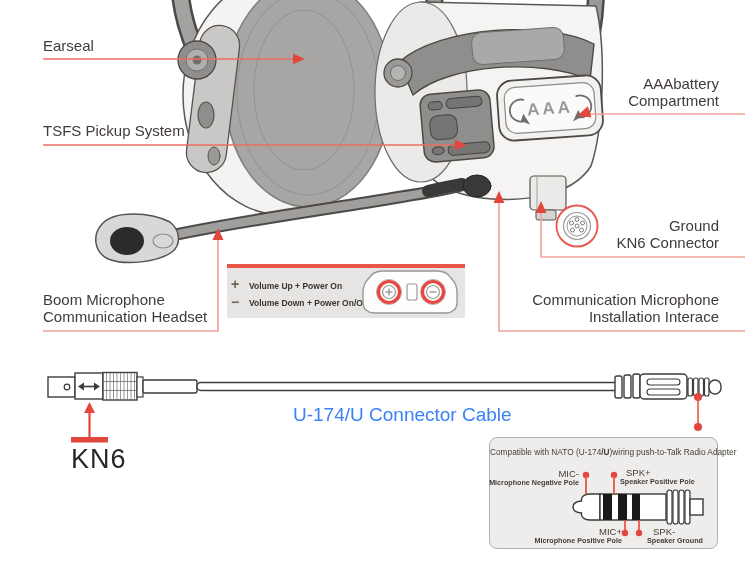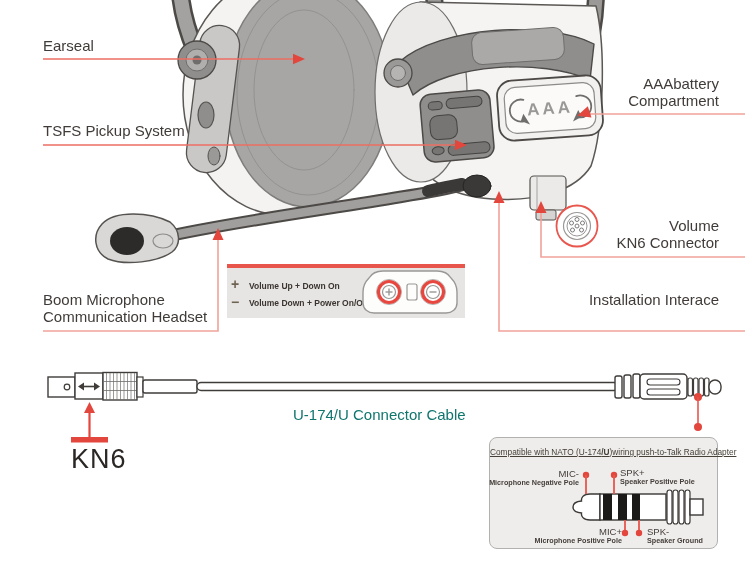--- a/index.html
+++ b/index.html
@@ -8,35 +8,35 @@
   .underlay{position:absolute;z-index:1;box-sizing:border-box;}
   svg.art{position:absolute;left:0;top:0;z-index:2;pointer-events:none;}
   .lbl{position:absolute;z-index:3;font-size:15px;line-height:17px;color:#403b38;white-space:nowrap;}
   .lbl.r{text-align:right;}
   #volume-box{left:227px;top:264px;width:238px;height:54px;background:#e7e5e3;border-top:4px solid #e8554a;}
   #volume-box .vicon{position:absolute;font-size:14px;font-weight:900;color:#6e6353;line-height:1;}
   #volume-box .vtxt{position:absolute;font-size:8.5px;font-weight:700;color:#3a3531;white-space:nowrap;}
   #adapter-box{left:489px;top:437px;width:229px;height:112px;background:#efedeb;
                border:1px solid #b3b1af;border-radius:8px;}
   #adapter-box .title{position:absolute;left:0;top:9px;width:100%;text-align:center;
-                      font-size:8.3px;color:#454038;white-space:nowrap;text-decoration:underline;}
+                      font-size:8.3px;color:#454038;white-space:nowrap;}
   #adapter-box .title .b{font-weight:bold;}
-  .pin-abbr{position:absolute;font-size:9.5px;color:#45403c;line-height:1;white-space:nowrap;}
+  .pin-abbr{position:absolute;font-size:9.5px;color:#45403c;line-height:1;white-space:nowrap;margin-left:6px;}
   .pin-desc{position:absolute;font-size:7.2px;font-weight:700;color:#45403c;line-height:1;white-space:nowrap;}
   .kn6cap{font-size:27px;letter-spacing:1px;color:#2b2725;line-height:1;}
-  .cable-lbl{font-size:15px;color:#0f766e;}
+  .cable-lbl{font-size:19px;color:#3b82f6;}
 </style>
 </head>
 <body>
 
 <div id="stage">
 
   <div class="underlay" id="volume-box">
     <span class="vicon" style="left:4px;top:9px;">+</span>
-    <span class="vtxt" style="left:22px;top:13px;">Volume Up + Down On</span>
+    <span class="vtxt" style="left:22px;top:13px;">Volume Up + Power On</span>
     <span class="vicon" style="left:4px;top:27px;">−</span>
     <span class="vtxt" style="left:22px;top:30px;">Volume Down + Power On/Off</span>
   </div>
 
   <div class="underlay" id="adapter-box">
     <div class="title"><span>Compatible with NATO (U-174</span><span class="b">/U</span><span>)wiring push-to-Talk Radio Adapter</span></div>
     <span class="pin-abbr" style="right:138px;top:31px;">MIC-</span>
     <span class="pin-desc" style="right:138px;top:41px;padding-left:48px;">Microphone Negative Pole</span>
     <span class="pin-abbr" style="left:130px;top:30px;">SPK+</span>
     <span class="pin-desc" style="left:130px;top:40px;">Speaker Positive Pole</span>
@@ -221,25 +221,26 @@
 
   <div class="lbl" style="left:43px;top:37px;">Earseal</div>
   <div class="lbl" style="left:43px;top:122px;">TSFS Pickup System</div>
 
   <div class="lbl r" style="right:31px;top:75px;">
     <div>AAAbattery</div>
     <div>Compartment</div>
   </div>
 
   <div class="lbl r" style="right:31px;top:217px;">
-    <div>Volume</div>
+    <div>Ground</div>
     <div>KN6 Connector</div>
   </div>
 
   <div class="lbl r" style="right:31px;top:291px;">
+    <div>Communication Microphone</div>
     <div>Installation Interace</div>
   </div>
 
   <div class="lbl" style="left:43px;top:291px;">
     <div>Boom Microphone</div>
     <div>Communication Headset</div>
   </div>
 
   <div class="lbl cable-lbl" style="left:293px;top:406px;">U-174/U Connector Cable</div>
   <div class="lbl kn6cap" style="left:71px;top:446px;">KN6</div>

